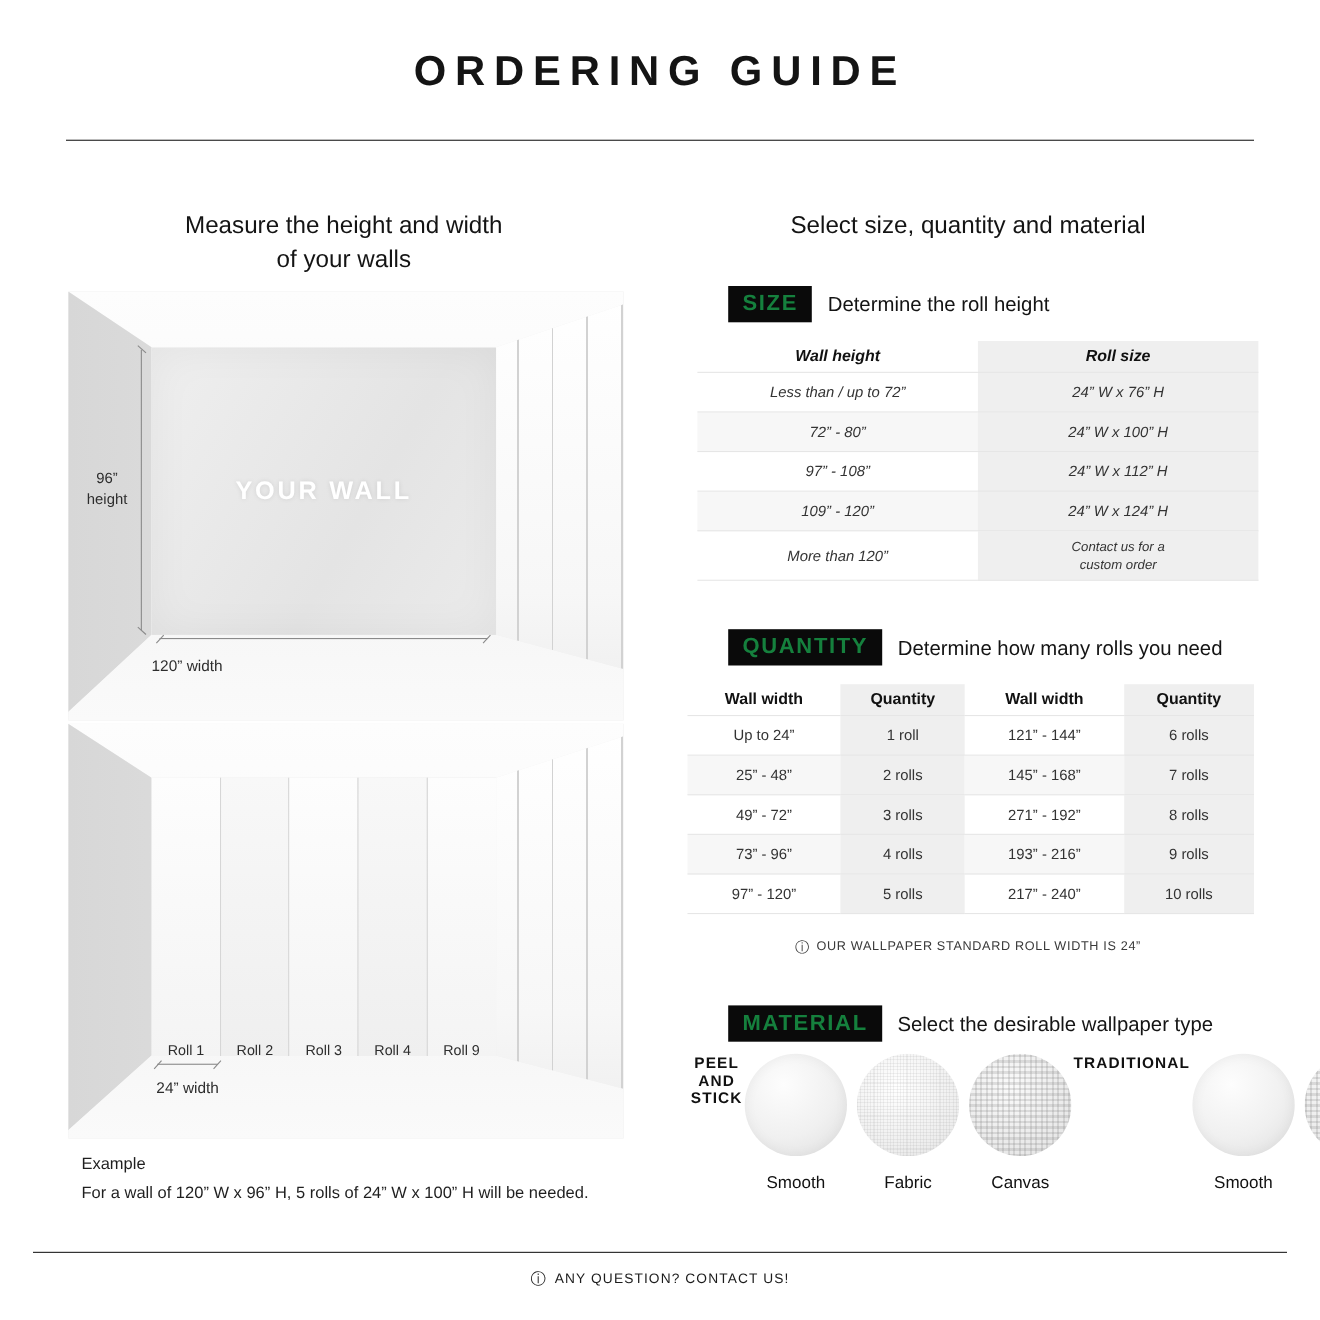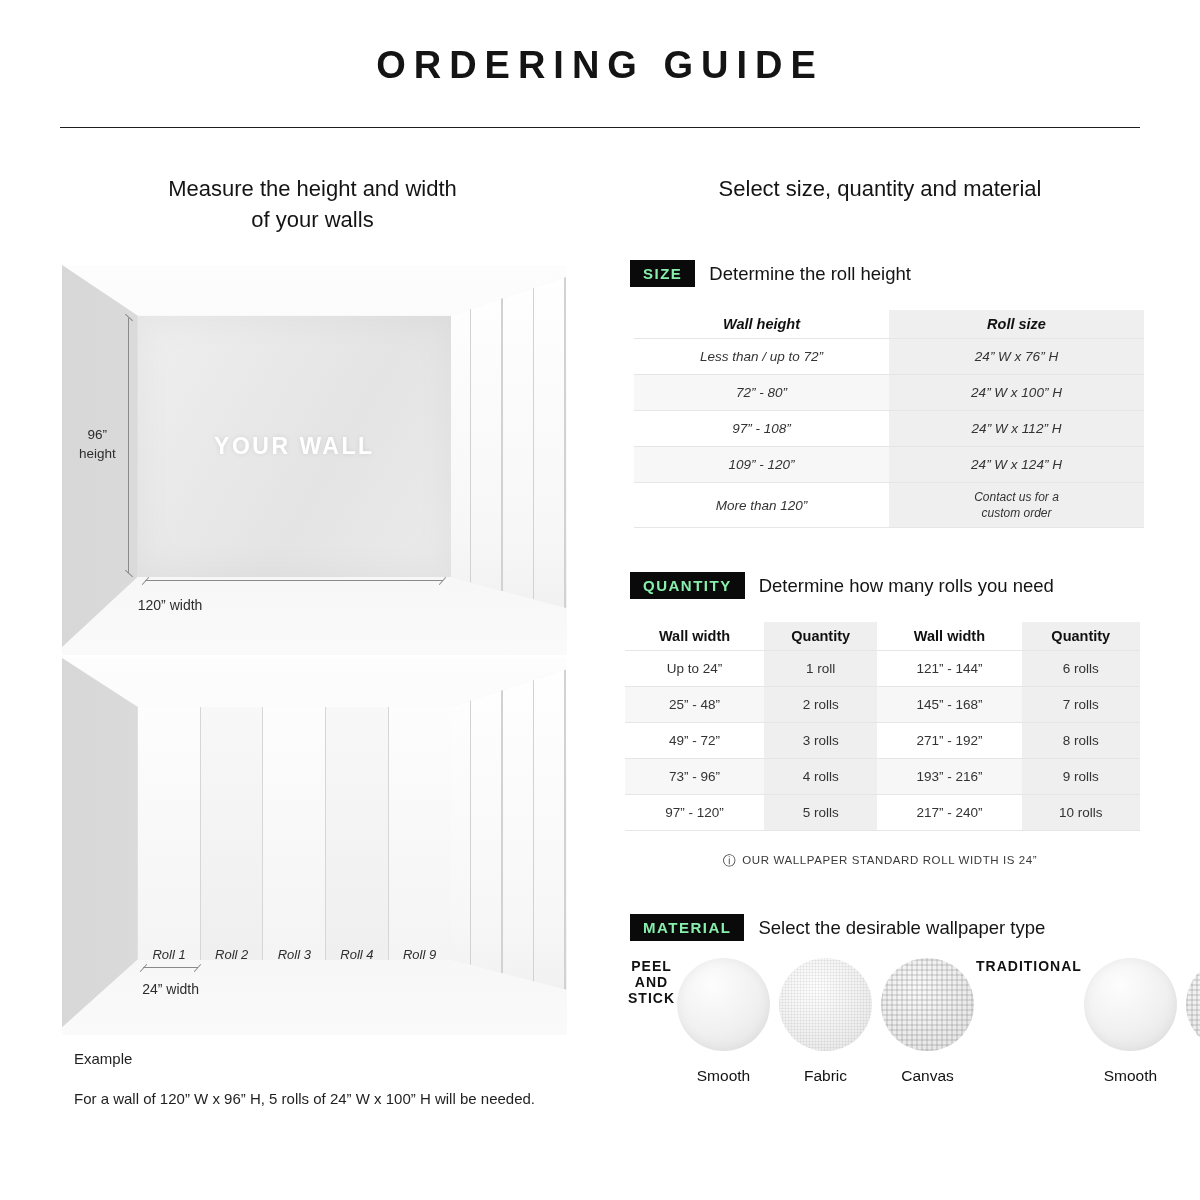--- a/index.html
+++ b/index.html
@@ -10,21 +10,21 @@
   .pre { white-space:pre-line; }
 
   
   .page-title { position:absolute; top:44px; left:0; width:100%; text-align:center;
     font-size:38px; font-weight:600; letter-spacing:8px; color:#141414; }
   .title-rule { position:absolute; top:127px; left:60px; right:60px; border:none; border-top:1.5px solid #1e1e1e; }
 
   
   .col-left  { position:absolute; left:60px;  top:150px; width:520px; height:1000px; }
   .col-right { position:absolute; left:620px; top:150px; width:520px; height:1000px; }
-  .col-heading { position:absolute; top:24px; left:0; width:505px; text-align:center;
+  .col-heading { position:absolute; top:40px; left:0; width:505px; text-align:center;
     font-size:22px; font-weight:500; color:#141414; line-height:1.4; }
   .col-right .col-heading { width:520px; }
 
   
   .room { position:absolute; left:2px; width:505px; background:#f0f0f0; overflow:hidden; }
   .room1 { top:115px; height:390px; }
   .room2 { top:508px; height:377px; }
   .r-piece { position:absolute; inset:0; }
   .r-ceiling { background:linear-gradient(180deg,#fdfdfd,#f3f3f3);
     clip-path:polygon(0 0,100% 0,100% 3%,77% 13%,15% 13%); }
@@ -60,34 +60,34 @@
   .width-label  { position:absolute; top:85%; left:15%; width:62%; text-align:left;
     font-size:14px; color:#2d2d2d; }
   .width-label2 { position:absolute; top:85.8%; left:9%; width:25%; text-align:center;
     font-size:14px; color:#2d2d2d; }
 
   
   .rolls { position:absolute; left:15%; top:13%; width:62%; height:67%; display:flex; }
   .roll-panel { flex:1; background:linear-gradient(180deg,#fdfdfd,#f4f4f4); border-right:1px solid #d6d6d6; }
   .roll-panel:nth-child(even) { background:linear-gradient(180deg,#f8f8f8,#efefef); }
   .roll-panel:last-child { border-right:none; }
-  .roll-labels { position:absolute; left:15%; top:76.6%; width:62%; display:flex;font-style:italic; }
+  .roll-labels { position:absolute; left:15%; top:76.6%; width:62%; display:flex; }
   .roll-labels span { flex:1; text-align:center; font-size:13px; color:#2e2e2e; }
 
   
   .example { position:absolute; top:898px; left:14px; width:470px; font-size:15px; color:#1f1f1f; line-height:1.4; }
-  .example-title { margin-bottom:19px; }
+  .example-title { margin-bottom:5px; }
 
   
   .section-header { position:absolute; left:10px; display:flex; align-items:center; gap:14px; }
   .sh-size { top:110px; }
   .sh-qty  { top:422px; }
   .sh-mat  { top:764px; }
-  .badge { display:inline-block; background:#0a0a0a; color:#86efac; font-size:15px; font-weight:700;
-    letter-spacing:1.5px; padding:5px 13px; }
+  .badge { display:inline-block; background:#0a0a0a; color:#15803d; font-size:20px; font-weight:700;
+    letter-spacing:1.5px; padding:5px 13px;margin-left:32px; }
   .section-sub { font-size:18.5px; font-weight:500; color:#141414; }
 
   
   table { border-collapse:collapse; table-layout:fixed; }
   .size-table { position:absolute; top:160px; left:14px; width:510px;font-style:italic; }
   .qty-table  { position:absolute; top:472px; left:5px;  width:515px; }
   th { font-size:14.5px; font-weight:700; color:#111; padding:6px 4px; text-align:center; }
   td { font-size:13.5px; color:#333; padding:10px 4px; text-align:center; }
   tbody tr td { border-bottom:1px solid #e6e6e6; }
   thead tr th { border-bottom:1px solid #e6e6e6; }
@@ -307,14 +307,17 @@
           </div>
           <div class="swatch">
             <div class="circle tex-canvas"></div>
             <div class="mat-label">Canvas</div>
           </div>
         </div>
       </div>
     </div>
   </div>
 
+  <div class="page-footer">
+    <span class="info-glyph">ⓘ</span><span>ANY QUESTION? CONTACT US!</span>
+  </div>
 
 </div>
 
 </body></html>

